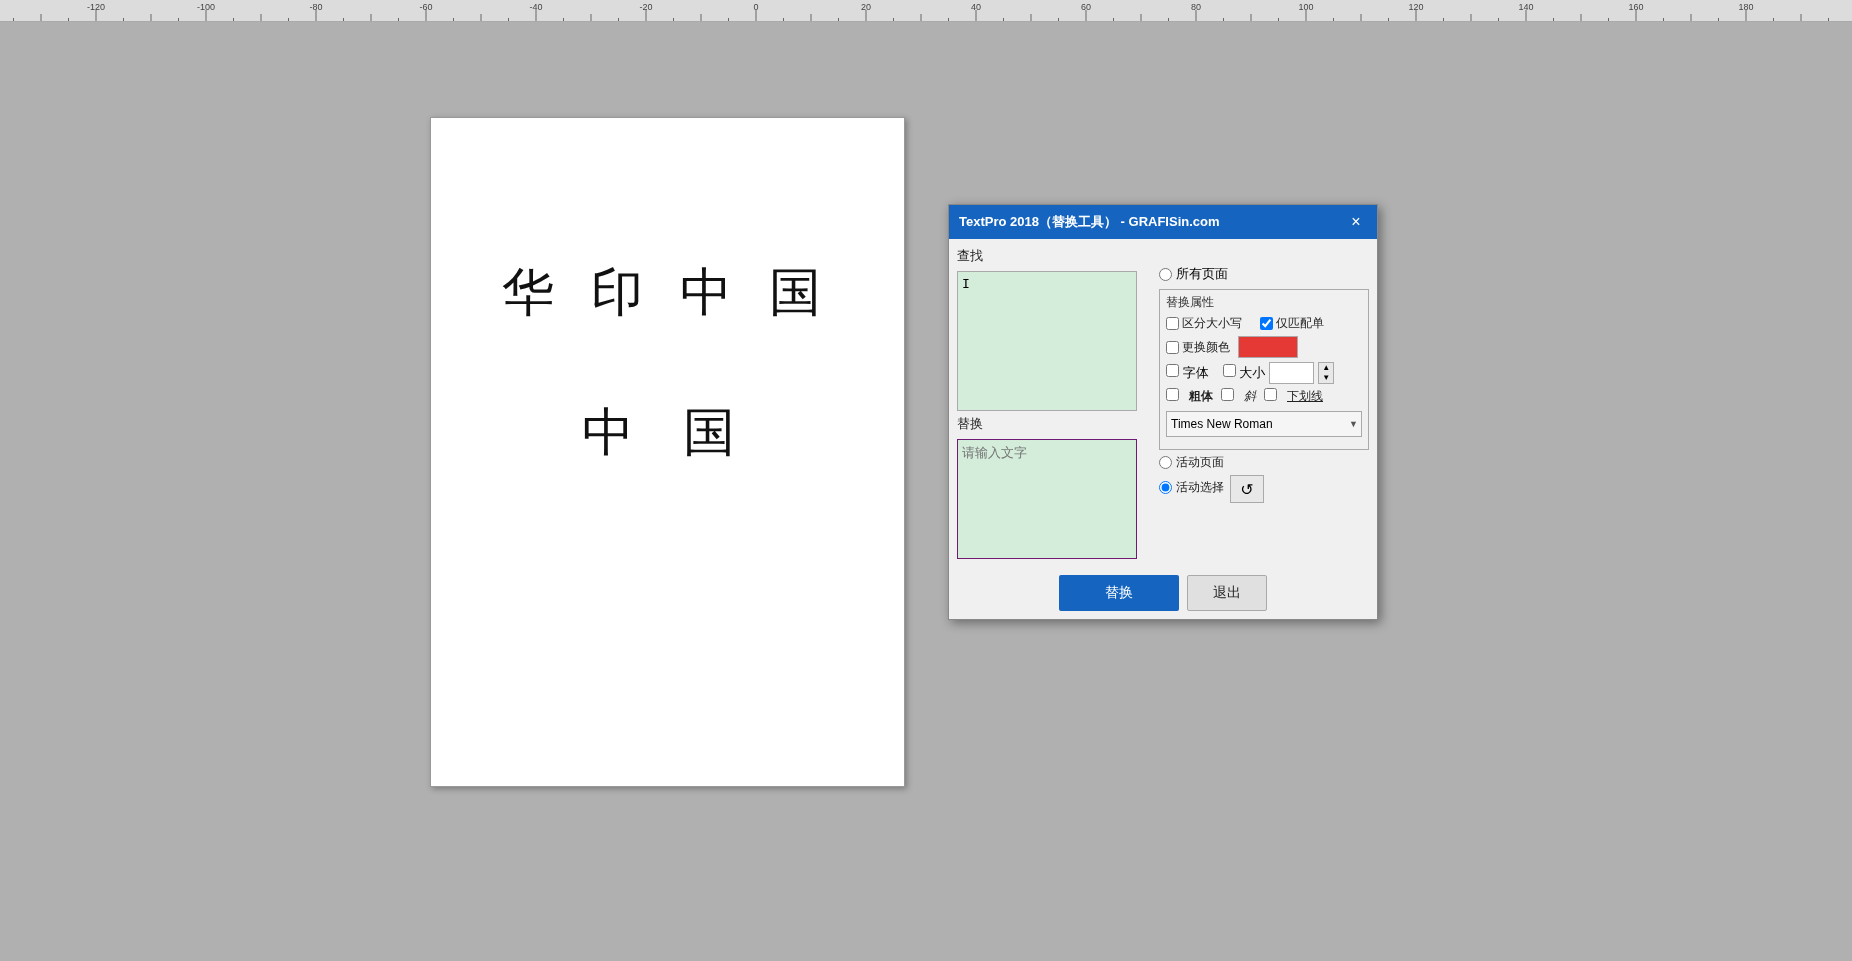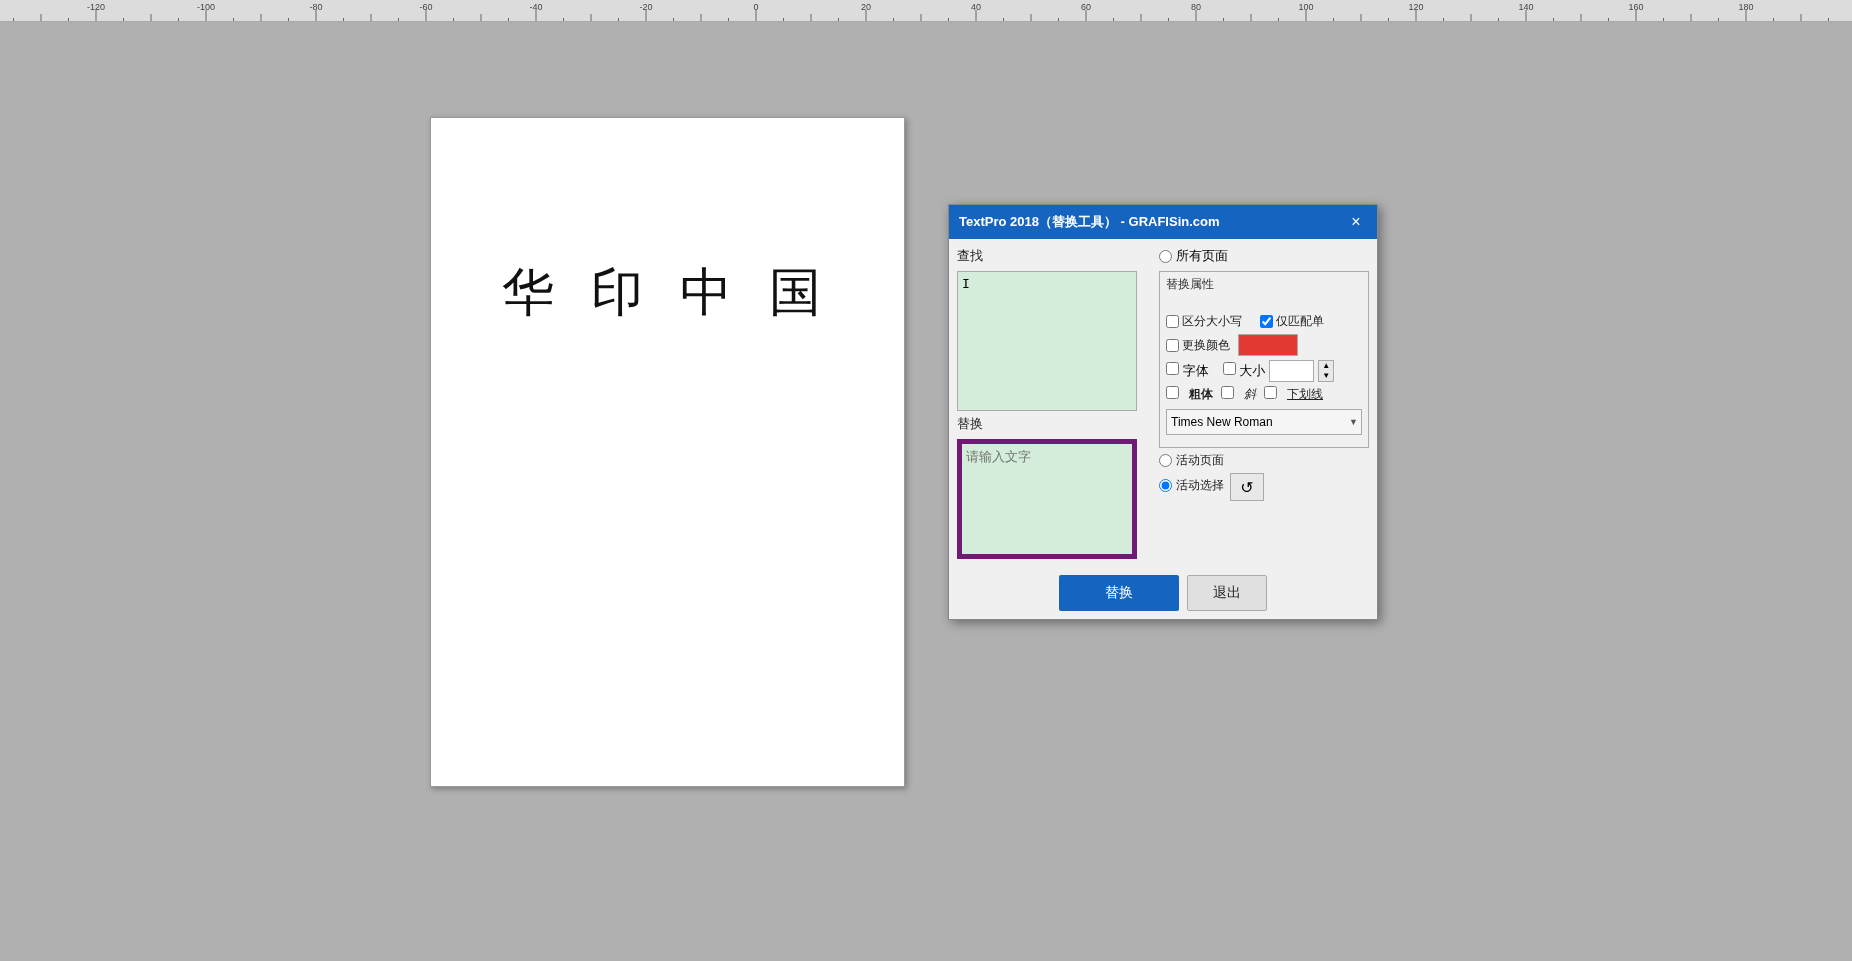--- a/index.html
+++ b/index.html
@@ -132,21 +132,21 @@
       font-size: 13px;
       resize: none;
       outline: none;
       cursor: text;
     }
 
     .replace-area {
       width: 180px;
       height: 120px;
       background: #d4edda;
-      border: 5px solid #701a75;
+      border: 1px solid #701a75;
       padding: 4px;
       font-size: 13px;
       color: #999;
       resize: none;
       outline: none;
       cursor: text;
     }
 
     
     .dialog-right {
@@ -154,33 +154,33 @@
       display: flex;
       flex-direction: column;
       gap: 0;
     }
 
     .all-pages-row {
       display: flex;
       align-items: center;
       gap: 4px;
       margin-bottom: 6px;
-      margin-top: 0;
+      margin-top: 18px;
     }
 
     .replace-props-group {
       border: 1px solid #aaa;
       padding: 4px 6px;
       margin-bottom: 4px;
     }
 
     .replace-props-legend {
       font-size: 12px;
       color: #333;
-      margin-bottom: 20px;
+      margin-bottom: 4px;
     }
 
     .checkbox-row {
       display: flex;
       align-items: center;
       gap: 4px;
       margin-bottom: 4px;
       flex-wrap: wrap;
     }
 
@@ -458,20 +458,21 @@
       <line x1="1801" x2="1801" y1="14" y2="22" stroke="#666" stroke-width="1"></line>
       <line x1="1828.5" x2="1828.5" y1="18" y2="22" stroke="#666" stroke-width="1"></line>
     </svg>
 </div>
 
 <div class="canvas-area">
 
   <div class="document-page">
     <div class="page-content">
       <div class="chinese-text-1">华 印 中 国</div>
+      <div class="chinese-text-2">中 国</div>
     </div>
   </div>
 
   <div class="dialog">
 
     <div class="dialog-titlebar">
       <span class="dialog-title-text">TextPro 2018（替换工具） - GRAFISin.com</span>
       <button class="dialog-close-btn">×</button>
     </div>
 

